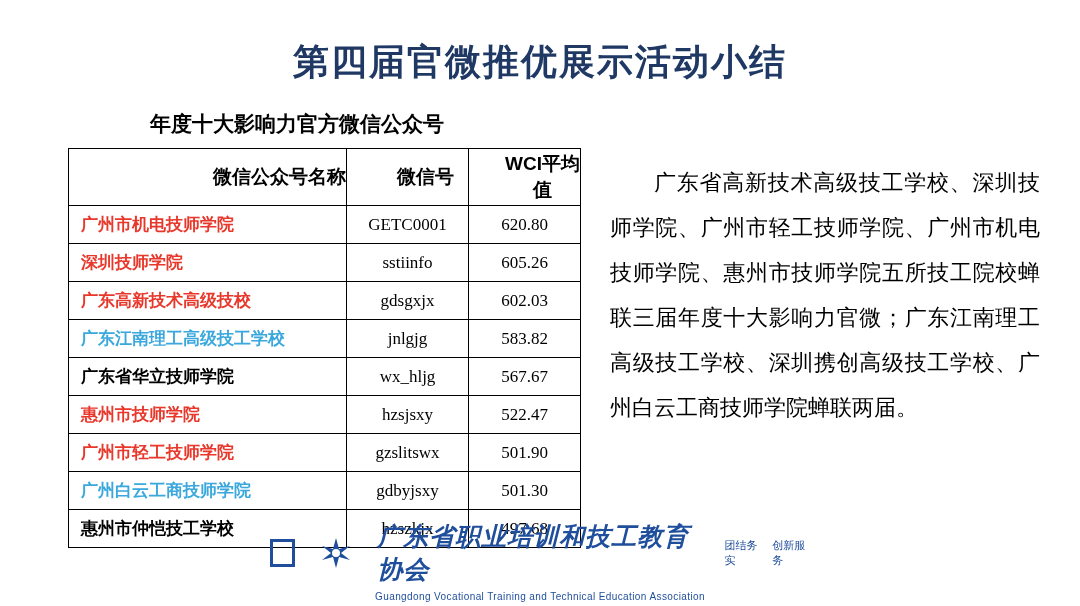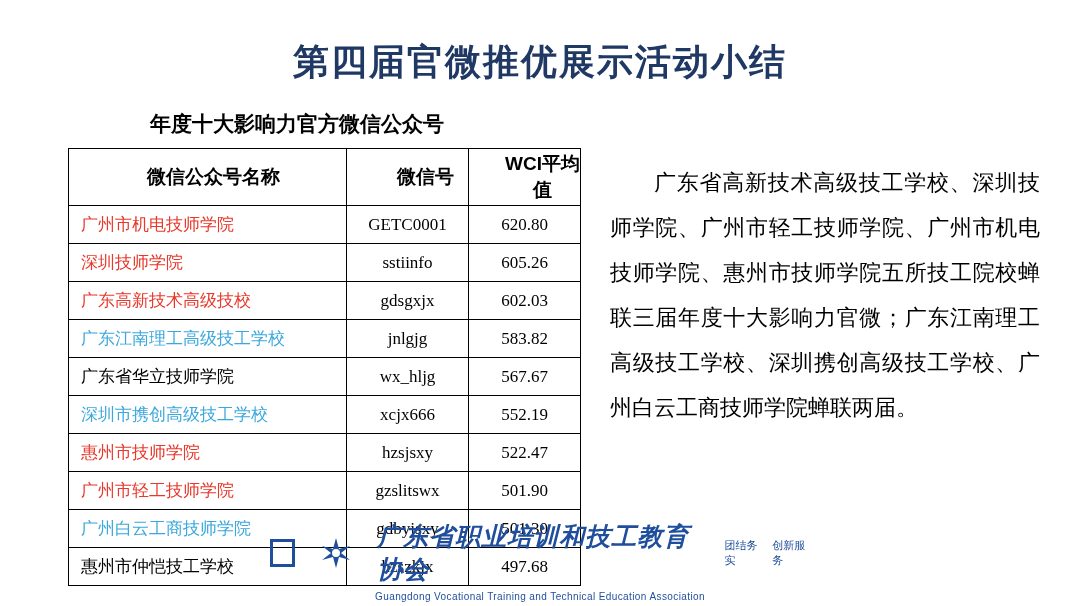--- a/index.html
+++ b/index.html
@@ -61,34 +61,35 @@
     font-weight: bold;
     font-size: 19px;
     font-family: "Liberation Sans", sans-serif;
     padding-left: 36px;
   }
   .col-name  { width: 278px; }
   .col-id    { width: 122px; }
   .col-score { width: 112px; }
 
   .th-name {
-    text-align: center;
+    text-align: right;
     padding-left: 12px !important;
   }
   .th-id, .th-score {
     text-align: center;
   }
   .th-score {
     font-size: 17px;
   }
   .cell-name {
     text-align: left;
     padding-left: 12px !important;
     font-size: 17px;
     white-space: nowrap;
+    font-weight: bold;
   }
   .cell-id, .cell-score {
     text-align: center;
     font-size: 17px;
     font-family: "Liberation Serif", serif;
   }
   .c-red  { color: #e8382b; }
   .c-blue { color: #3aa8dc; }
   .c-black{ color: #000000; margin-left: 44px; }
 
@@ -206,25 +207,20 @@
       </tr>
       <tr>
         <td class="cell-name c-blue">广东江南理工高级技工学校</td>
         <td class="cell-id">jnlgjg</td>
         <td class="cell-score">583.82</td>
       </tr>
       <tr>
         <td class="cell-name c-black">广东省华立技师学院</td>
         <td class="cell-id">wx_hljg</td>
         <td class="cell-score">567.67</td>
-      </tr>
-      <tr>
-        <td class="cell-name c-blue">深圳市携创高级技工学校</td>
-        <td class="cell-id">xcjx666</td>
-        <td class="cell-score">552.19</td>
       </tr>
       <tr>
         <td class="cell-name c-red">惠州市技师学院</td>
         <td class="cell-id">hzsjsxy</td>
         <td class="cell-score">522.47</td>
       </tr>
       <tr>
         <td class="cell-name c-red">广州市轻工技师学院</td>
         <td class="cell-id">gzslitswx</td>
         <td class="cell-score">501.90</td>

